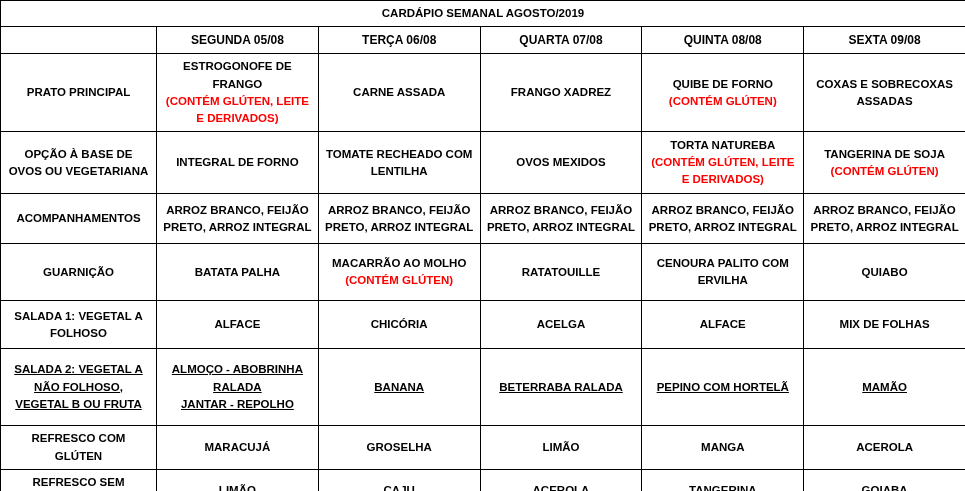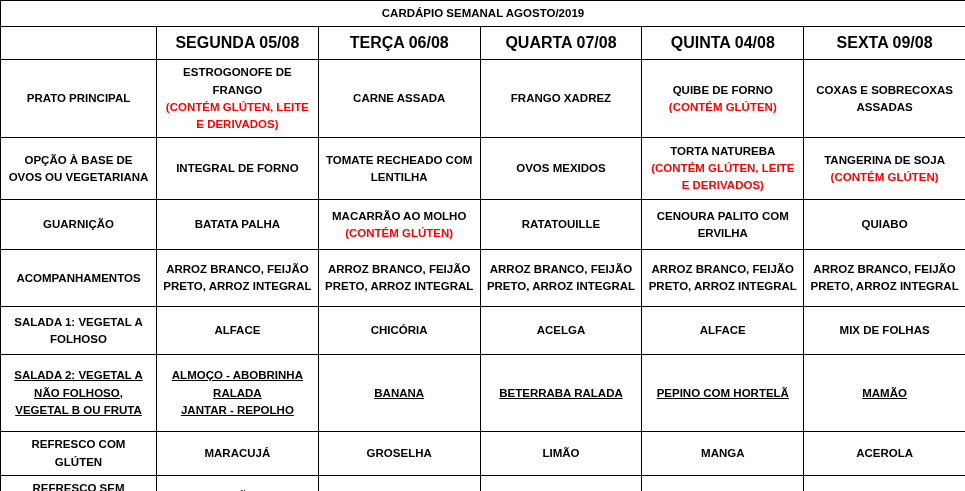--- a/index.html
+++ b/index.html
@@ -31,21 +31,21 @@
     line-height: 1.5;
     word-wrap: break-word;
   }
   th.title-cell {
     font-size: 12.5px;
     height: 15px;
     padding: 4px;
   }
   thead tr.day-row th {
     height: 27px;
-    font-size: 16px;
+    font-size: 12px;
   }
   th.row-label {
     font-size: 12px;
   }
   td .part { display: block; }
   td .allergen { color: var(--allergen-color, #ff0000); }
   
   tbody tr:nth-child(1) { height: 64px; }
   tbody tr:nth-child(2) { height: 62px; }
   tbody tr:nth-child(3) { height: 50px; }
@@ -72,21 +72,21 @@
       </colgroup>
     <thead>
       <tr>
         <th class="title-cell" colspan="6">CARDÁPIO SEMANAL AGOSTO/2019</th>
       </tr>
       <tr class="day-row" id="day-header-row">
           <th></th>
           <th>SEGUNDA 05/08</th>
           <th>TERÇA 06/08</th>
           <th>QUARTA 07/08</th>
-          <th>QUINTA 04/08</th>
+          <th>QUINTA 08/08</th>
           <th>SEXTA 09/08</th>
         </tr>
     </thead>
     <tbody id="menu-body">
         <tr>
           <th class="row-label">PRATO PRINCIPAL</th>
           <td>
             <span class="part">ESTROGONOFE DE FRANGO</span>
             <span class="part allergen">(CONTÉM GLÚTEN, LEITE E DERIVADOS)</span>
           </td>
@@ -118,54 +118,54 @@
           <td>
             <span class="part">TORTA NATUREBA</span>
             <span class="part allergen">(CONTÉM GLÚTEN, LEITE E DERIVADOS)</span>
           </td>
           <td>
             <span class="part">TANGERINA DE SOJA</span>
             <span class="part allergen">(CONTÉM GLÚTEN)</span>
           </td>
         </tr>
         <tr>
+          <th class="row-label">ACOMPANHAMENTOS</th>
+          <td>
+            <span class="part">ARROZ BRANCO, FEIJÃO PRETO, ARROZ INTEGRAL</span>
+          </td>
+          <td>
+            <span class="part">ARROZ BRANCO, FEIJÃO PRETO, ARROZ INTEGRAL</span>
+          </td>
+          <td>
+            <span class="part">ARROZ BRANCO, FEIJÃO PRETO, ARROZ INTEGRAL</span>
+          </td>
+          <td>
+            <span class="part">ARROZ BRANCO, FEIJÃO PRETO, ARROZ INTEGRAL</span>
+          </td>
+          <td>
+            <span class="part">ARROZ BRANCO, FEIJÃO PRETO, ARROZ INTEGRAL</span>
+          </td>
+        </tr>
+        <tr>
           <th class="row-label">GUARNIÇÃO</th>
           <td>
             <span class="part">BATATA PALHA</span>
           </td>
           <td>
             <span class="part">MACARRÃO AO MOLHO</span>
             <span class="part allergen">(CONTÉM GLÚTEN)</span>
           </td>
           <td>
             <span class="part">RATATOUILLE</span>
           </td>
           <td>
             <span class="part">CENOURA PALITO COM ERVILHA</span>
           </td>
           <td>
             <span class="part">QUIABO</span>
-          </td>
-        </tr>
-        <tr>
-          <th class="row-label">ACOMPANHAMENTOS</th>
-          <td>
-            <span class="part">ARROZ BRANCO, FEIJÃO PRETO, ARROZ INTEGRAL</span>
-          </td>
-          <td>
-            <span class="part">ARROZ BRANCO, FEIJÃO PRETO, ARROZ INTEGRAL</span>
-          </td>
-          <td>
-            <span class="part">ARROZ BRANCO, FEIJÃO PRETO, ARROZ INTEGRAL</span>
-          </td>
-          <td>
-            <span class="part">ARROZ BRANCO, FEIJÃO PRETO, ARROZ INTEGRAL</span>
-          </td>
-          <td>
-            <span class="part">ARROZ BRANCO, FEIJÃO PRETO, ARROZ INTEGRAL</span>
           </td>
         </tr>
         <tr>
           <th class="row-label">SALADA 1: VEGETAL A FOLHOSO</th>
           <td>
             <span class="part">ALFACE</span>
           </td>
           <td>
             <span class="part">CHICÓRIA</span>
           </td>

